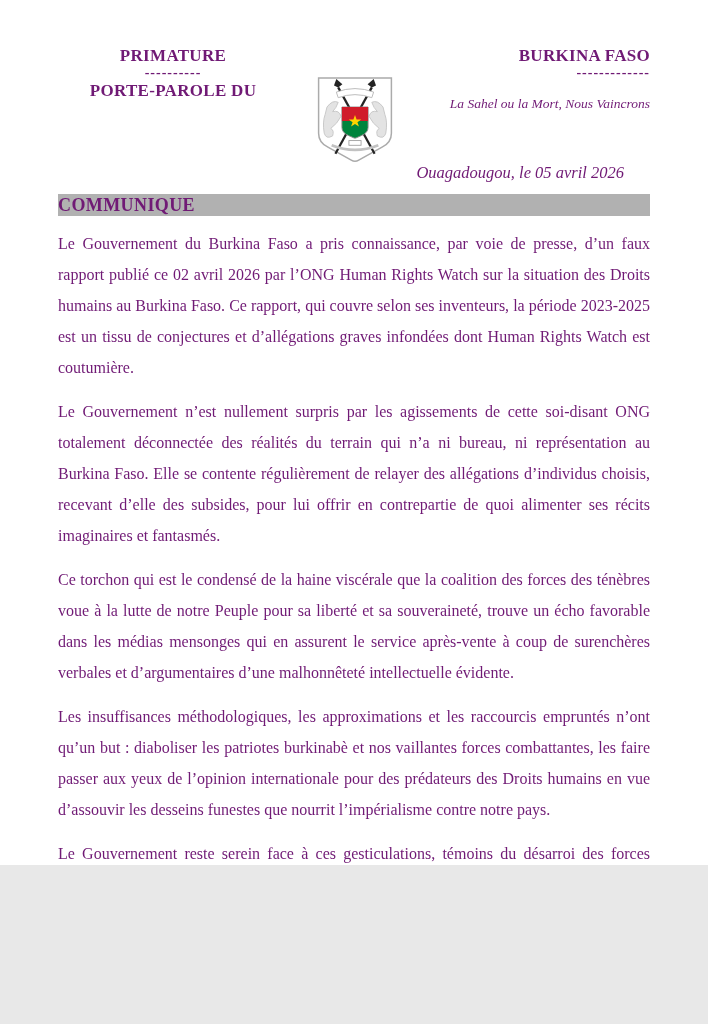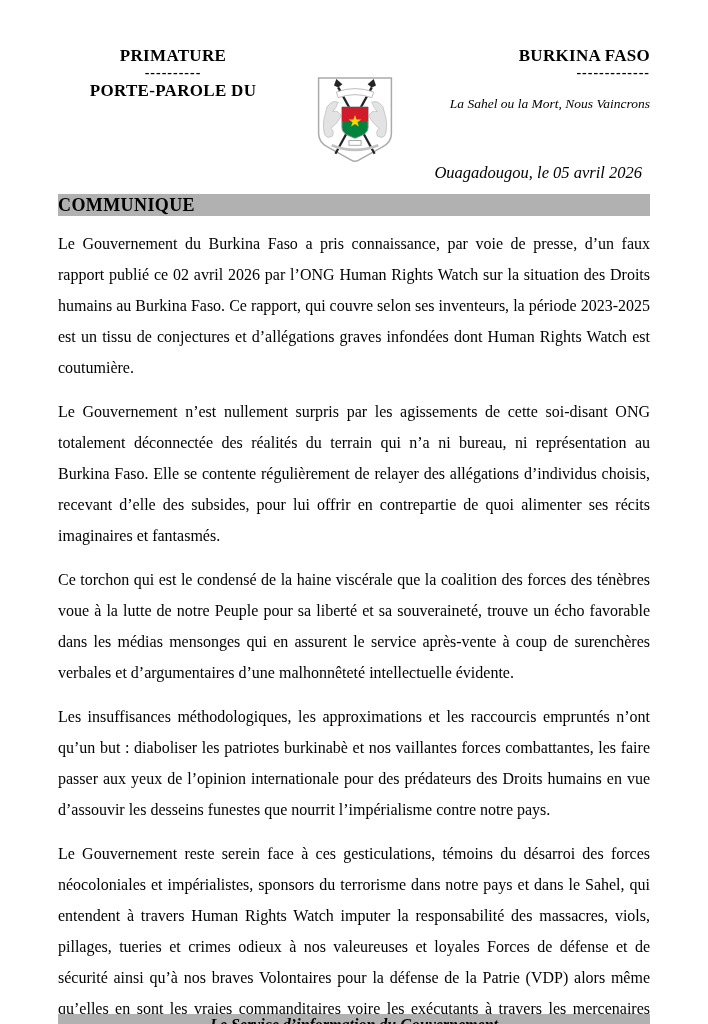--- a/index.html
+++ b/index.html
@@ -1,23 +1,23 @@
 <!DOCTYPE html>
 <html><head>
 <meta charset="utf-8">
 <style>
   html, body { margin: 0; padding: 0; background: #e8e8e8; }
   .page {
     position: relative;
     width: 708px;
-    height: 1024px;
+    height: 865px;
     margin: 0 auto;
     background: #ffffff;
     font-family: "Liberation Serif", serif;
-    color: #000000;
+    color: #701a75;
     overflow: hidden;
   }
 
   
   .doc-header {
     position: relative;
     margin-top: 45px;
     padding: 0 58px;
     height: 112px;
   }
@@ -53,21 +53,21 @@
   }
   .motto {
     margin-top: 16px;
     font-style: italic;
     font-size: 13.5px;
   }
 
   
   .dateline {
     margin-top: 5px;
-    padding-right: 66px;
+    padding-right: 84px;
     text-align: right;
     font-style: italic;
     font-size: 16.5px;
     line-height: 22px;
   }
 
   
   .title-bar {
     margin: 10px 58px 0 58px;
     background: #b1b1b1;

